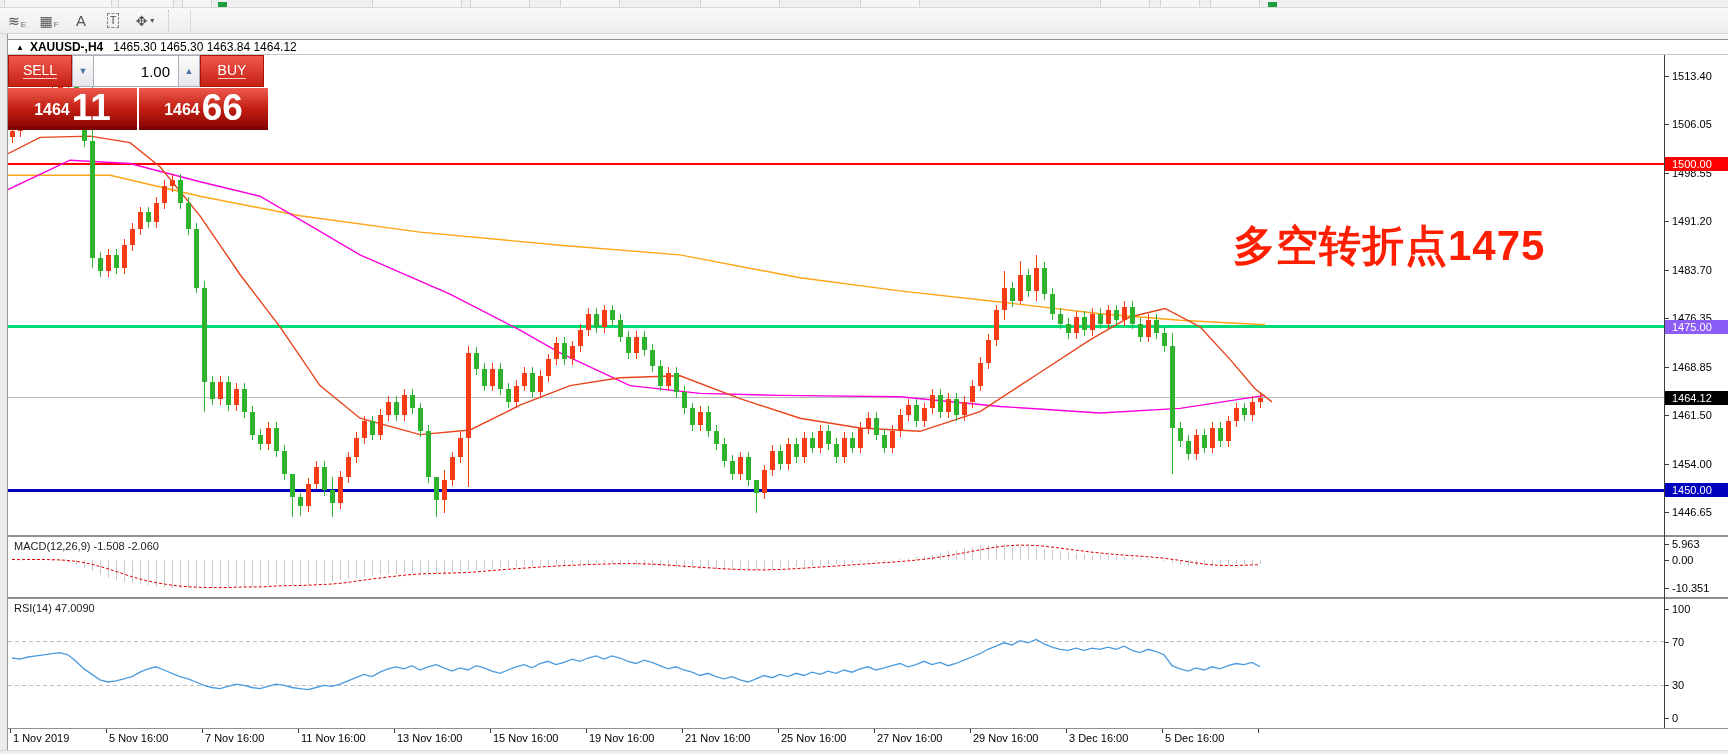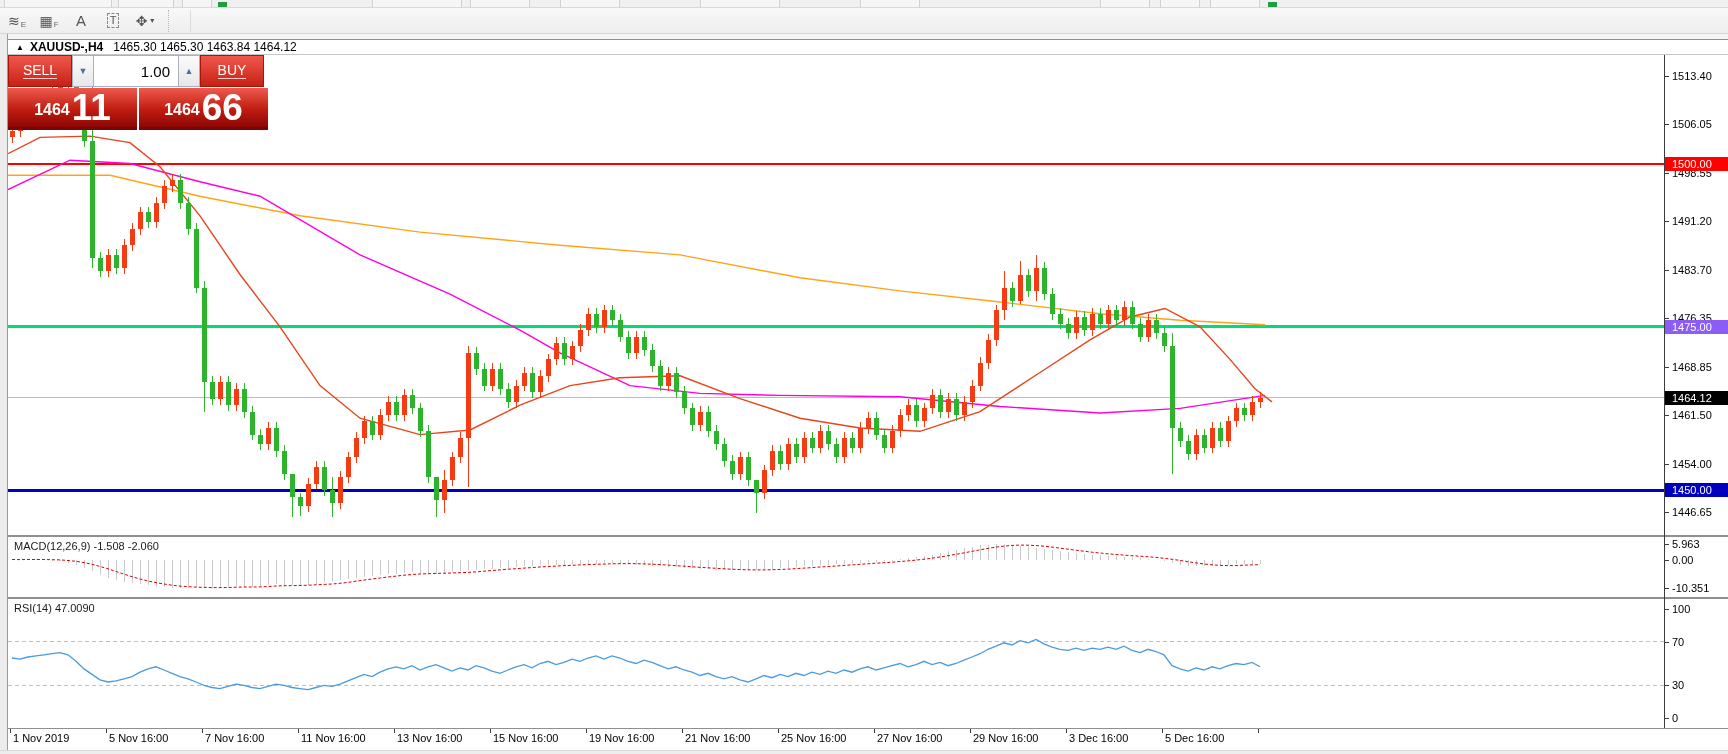--- a/index.html
+++ b/index.html
@@ -601,20 +601,21 @@
     </svg>
 
   <div class="sep1"></div>
   <div class="sep2"></div>
   <div class="sep3"></div>
   <div class="pane-border-v"></div>
 
   <div class="ind-label" style="top:540px;">MACD(12,26,9) -1.508 -2.060</div>
   <div class="ind-label" style="top:602px;">RSI(14) 47.0090</div>
 
+  <div class="annotation">多空转折点1475</div>
 
   <div id="axisLabels">
       <div class="tickmark" style="top: 76px;"></div>
       <div class="axis-label" style="top: 69px;">1513.40</div>
       <div class="tickmark" style="top: 124.003px;"></div>
       <div class="axis-label" style="top: 117.003px;">1506.05</div>
       <div class="tickmark" style="top: 172.985px;"></div>
       <div class="axis-label" style="top: 165.985px;">1498.55</div>
       <div class="tickmark" style="top: 220.988px;"></div>
       <div class="axis-label" style="top: 213.988px;">1491.20</div>

